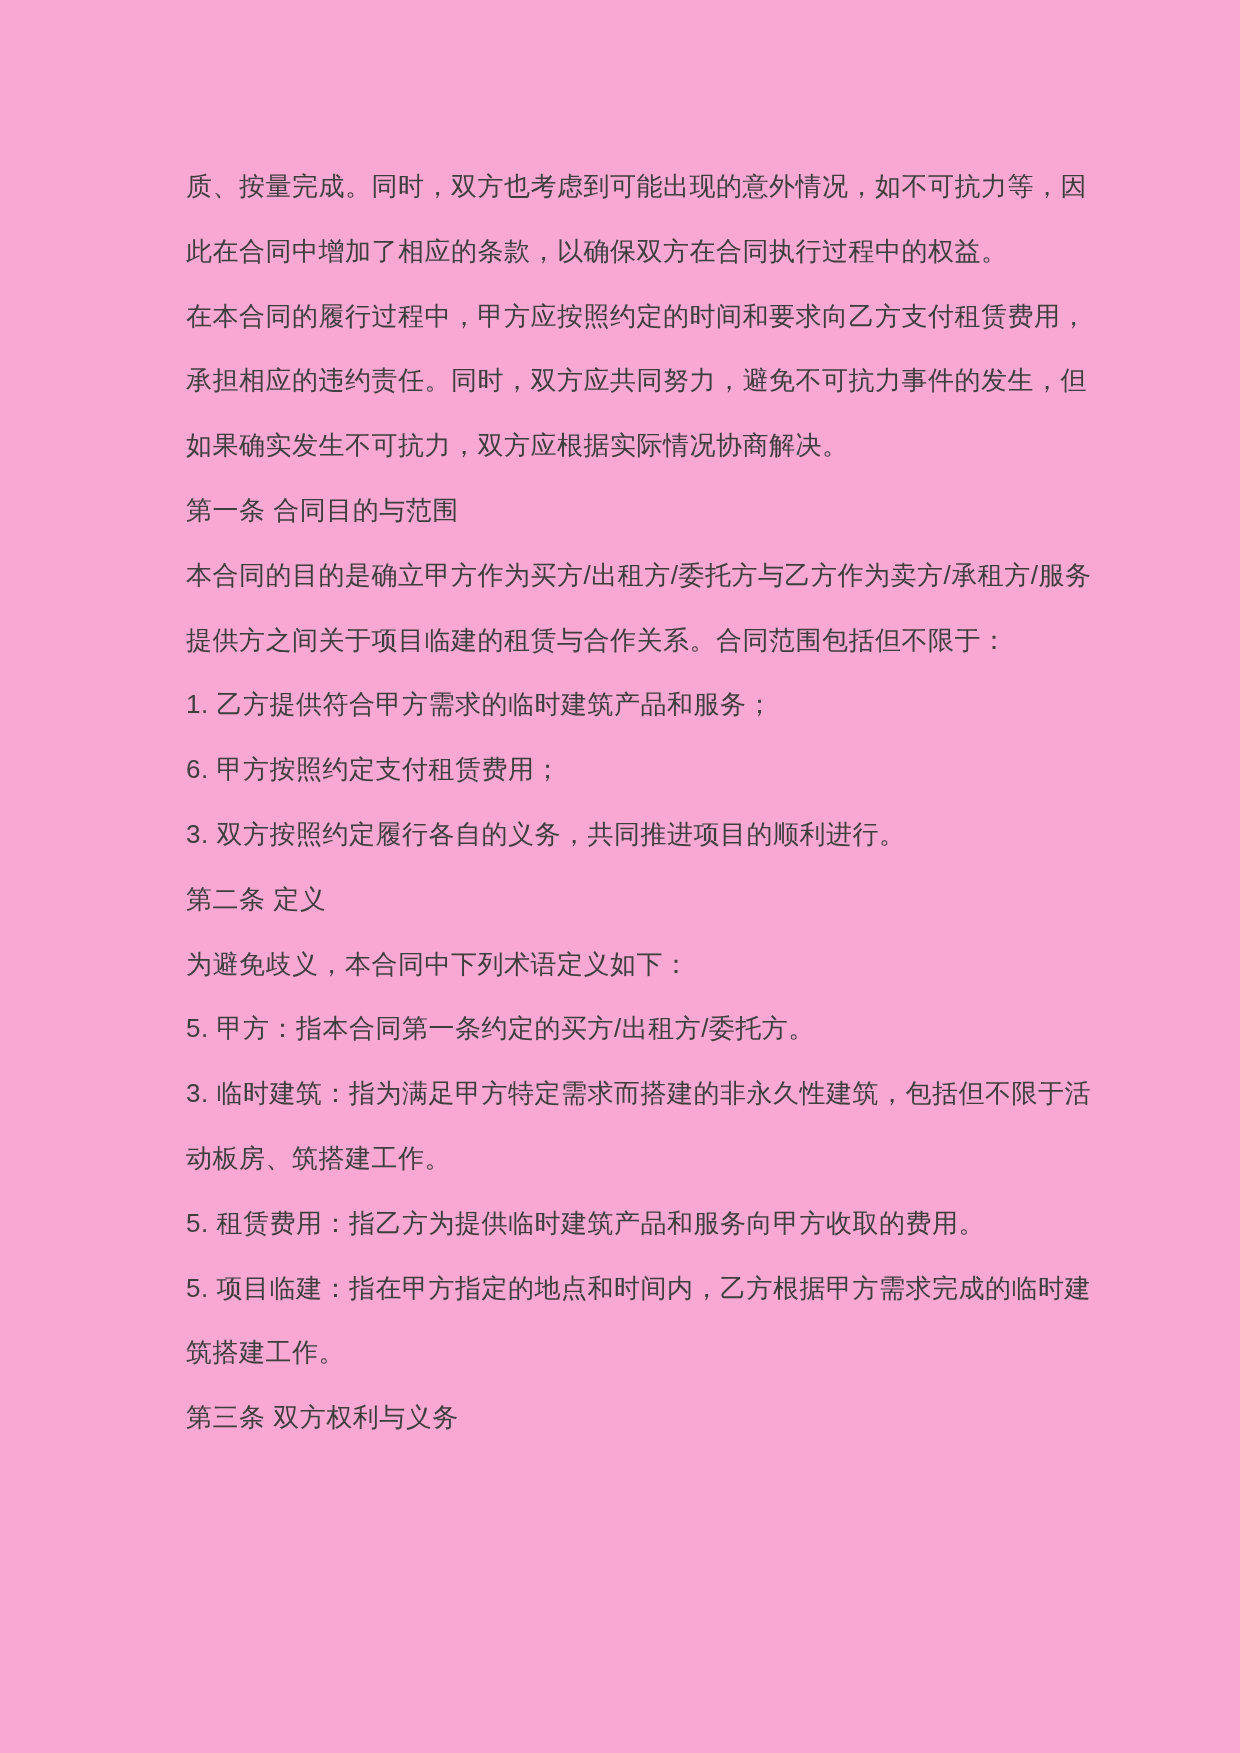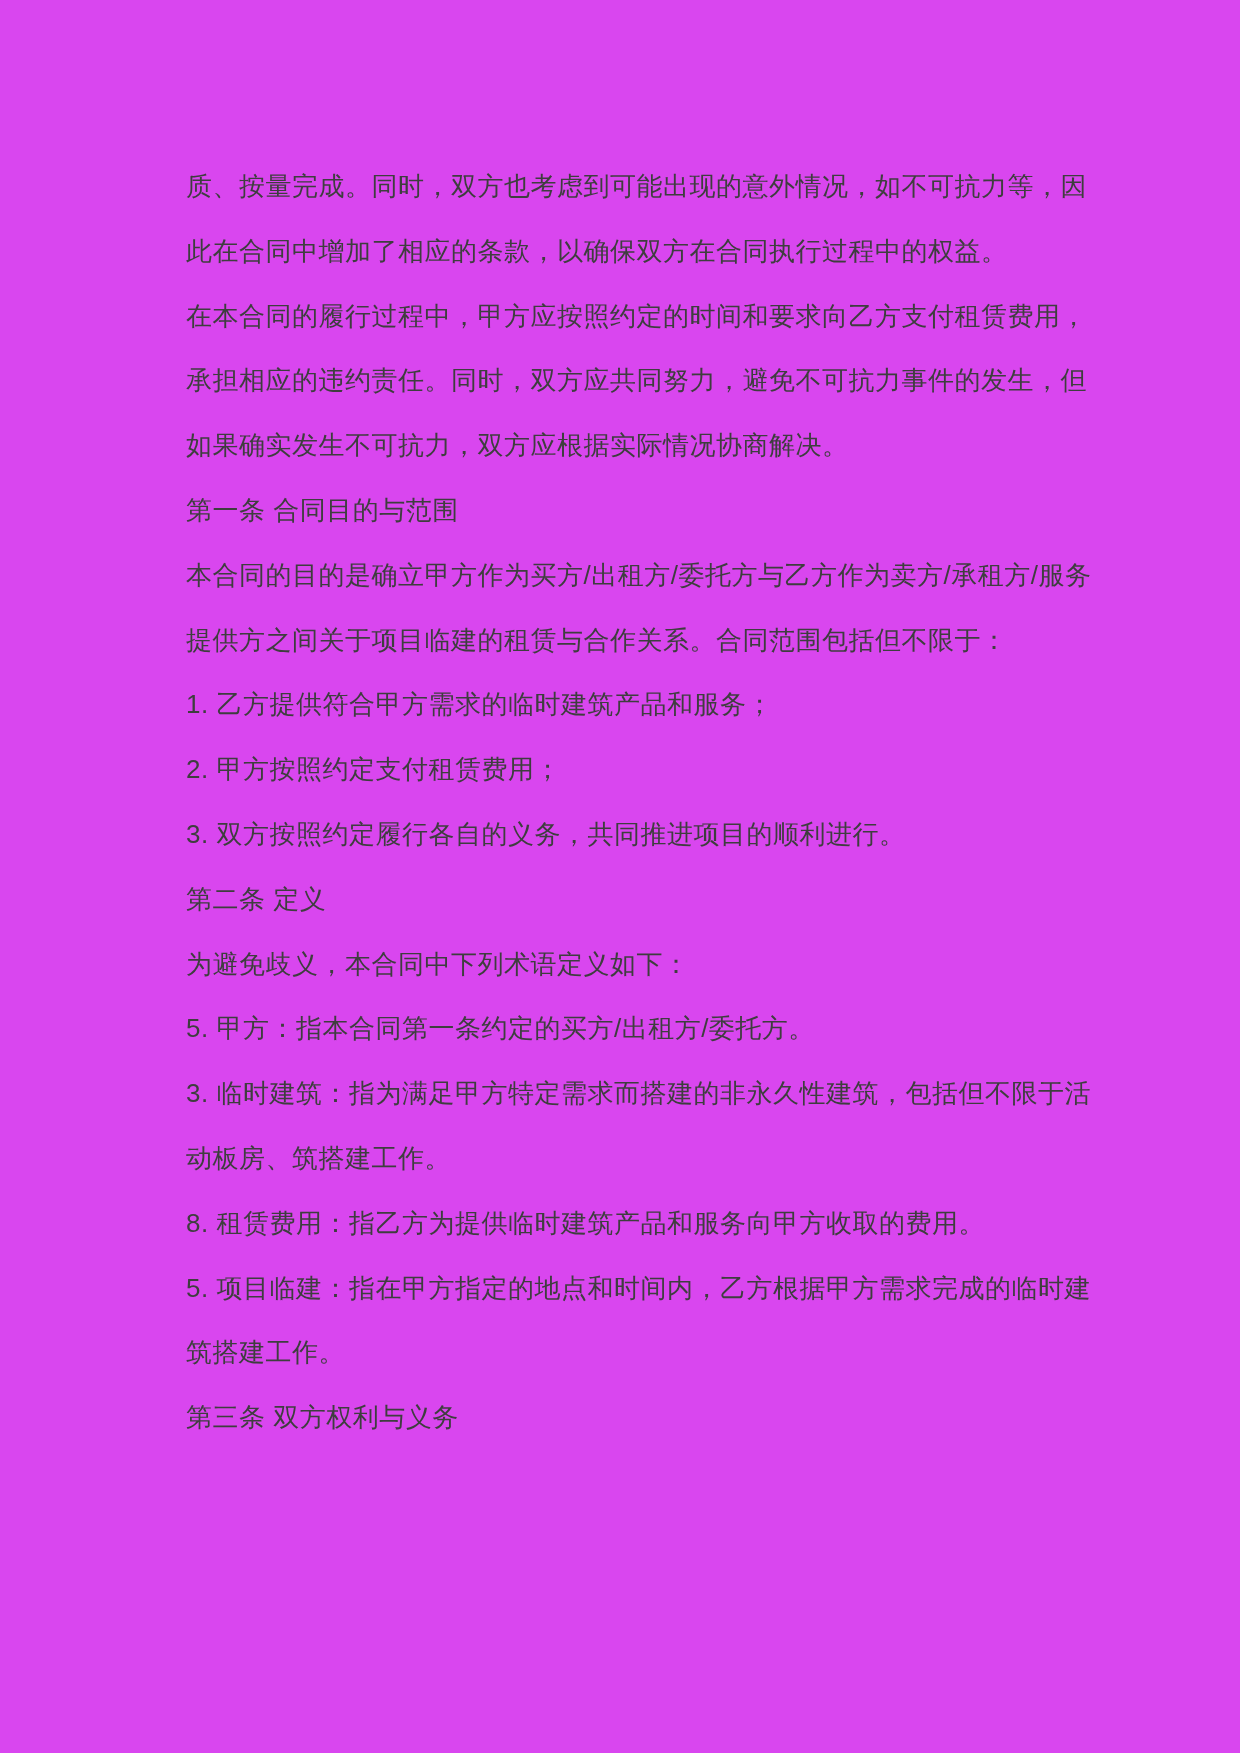--- a/index.html
+++ b/index.html
@@ -12,21 +12,21 @@
     height: 1753px;
     position: relative;
     overflow: hidden;
     font-family: "Liberation Sans", "DejaVu Sans", sans-serif;
   }
   .page {
     position: absolute;
     left: 0; top: 0;
     width: 1240px;
     height: 1753px;
-    background: #d946ef;
+    background: #f9a8d4;
   }
   .text-block {
     position: absolute;
     left: 186px;
     top: 154px;
     width: 880px;
   }
   .line {
     display: block;
     height: 64.8px;
@@ -44,25 +44,25 @@
   <div class="text-block">
     <div class="line">质、按量完成。同时，双方也考虑到可能出现的意外情况，如不可抗力等，因</div>
     <div class="line">此在合同中增加了相应的条款，以确保双方在合同执行过程中的权益。</div>
     <div class="line">在本合同的履行过程中，甲方应按照约定的时间和要求向乙方支付租赁费用，</div>
     <div class="line">承担相应的违约责任。同时，双方应共同努力，避免不可抗力事件的发生，但</div>
     <div class="line">如果确实发生不可抗力，双方应根据实际情况协商解决。</div>
     <div class="line">第一条 合同目的与范围</div>
     <div class="line">本合同的目的是确立甲方作为买方/出租方/委托方与乙方作为卖方/承租方/服务</div>
     <div class="line">提供方之间关于项目临建的租赁与合作关系。合同范围包括但不限于：</div>
     <div class="line">1. 乙方提供符合甲方需求的临时建筑产品和服务；</div>
-    <div class="line">2. 甲方按照约定支付租赁费用；</div>
+    <div class="line">6. 甲方按照约定支付租赁费用；</div>
     <div class="line">3. 双方按照约定履行各自的义务，共同推进项目的顺利进行。</div>
     <div class="line">第二条 定义</div>
     <div class="line">为避免歧义，本合同中下列术语定义如下：</div>
     <div class="line">5. 甲方：指本合同第一条约定的买方/出租方/委托方。</div>
     <div class="line">3. 临时建筑：指为满足甲方特定需求而搭建的非永久性建筑，包括但不限于活</div>
     <div class="line">动板房、筑搭建工作。</div>
-    <div class="line">8. 租赁费用：指乙方为提供临时建筑产品和服务向甲方收取的费用。</div>
+    <div class="line">5. 租赁费用：指乙方为提供临时建筑产品和服务向甲方收取的费用。</div>
     <div class="line">5. 项目临建：指在甲方指定的地点和时间内，乙方根据甲方需求完成的临时建</div>
     <div class="line">筑搭建工作。</div>
     <div class="line">第三条 双方权利与义务</div>
   </div>
 </div>
 
 </body></html>

